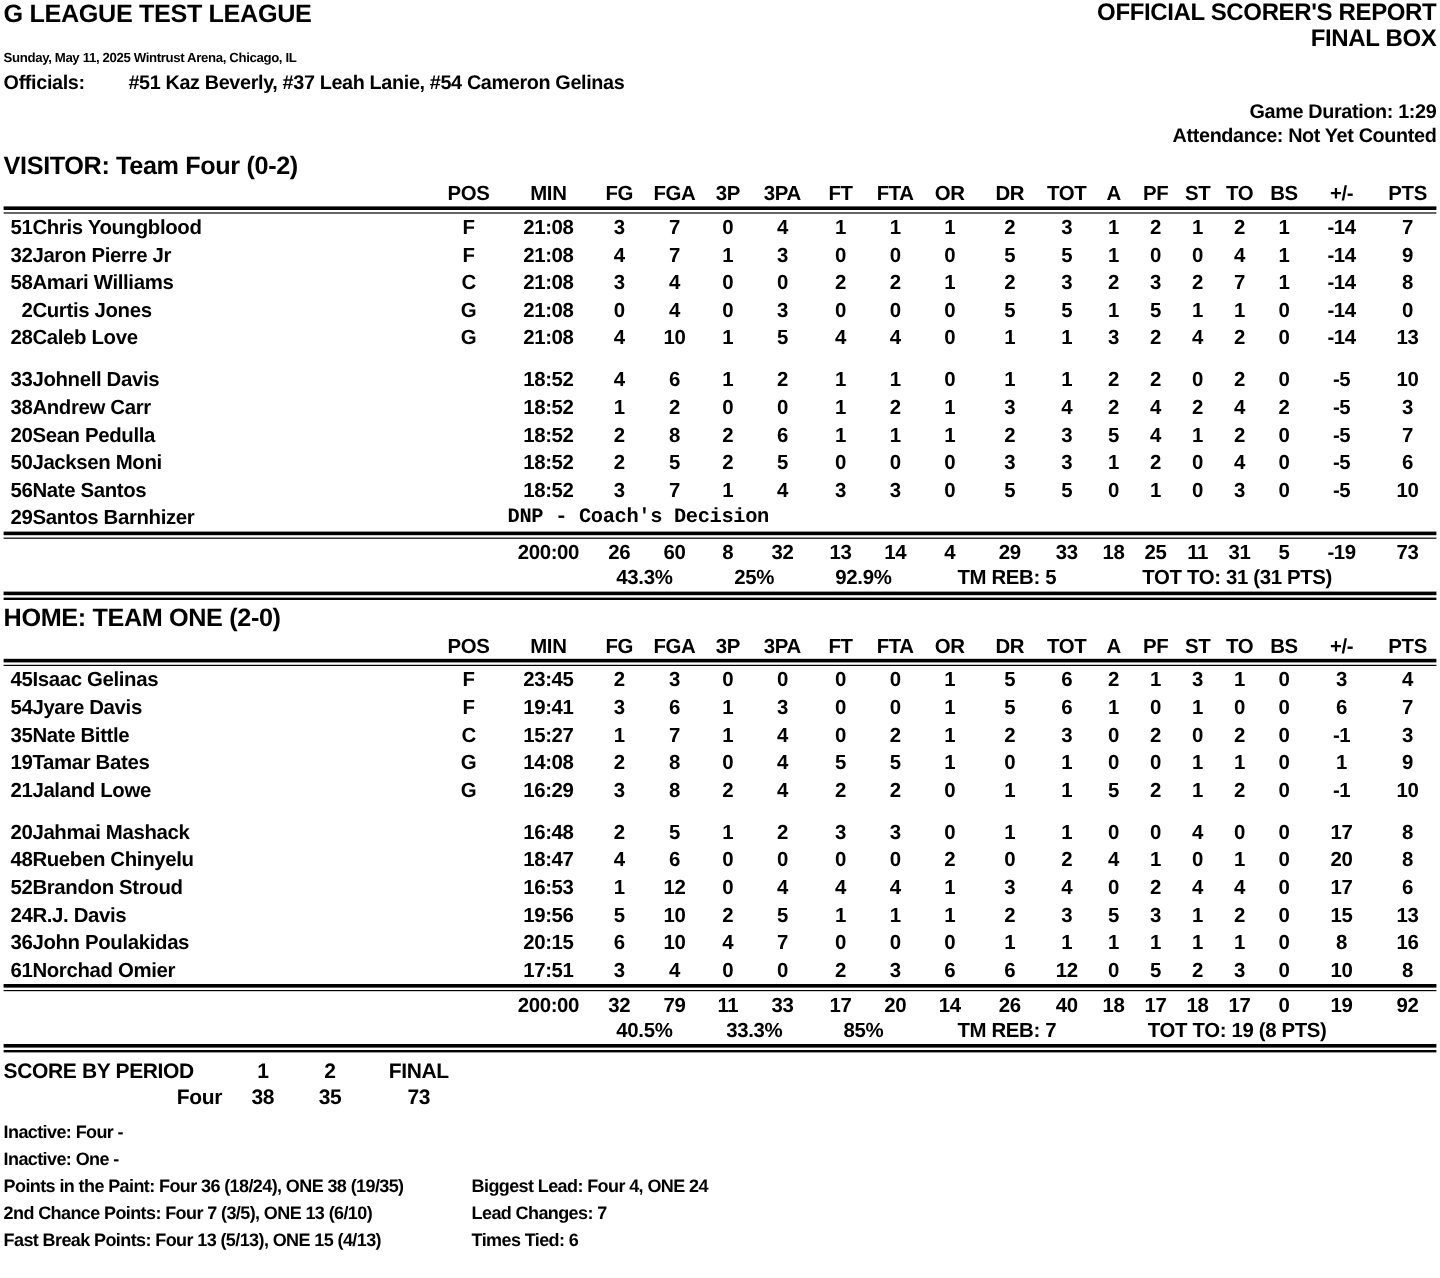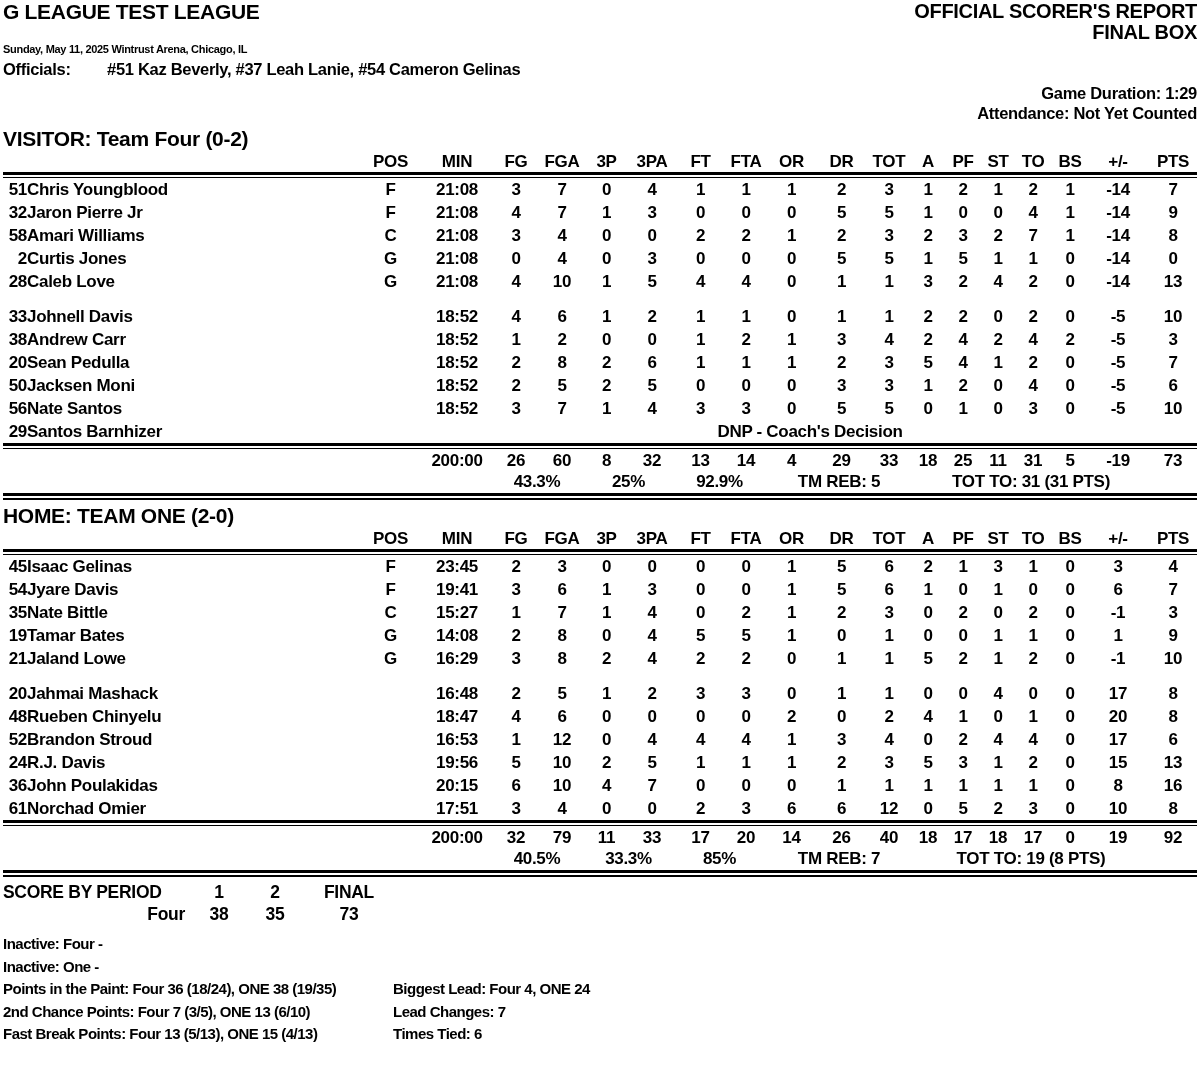--- a/index.html
+++ b/index.html
@@ -24,21 +24,21 @@
   table.box{width:1194px;border-collapse:collapse;table-layout:fixed;font-size:17px;}
   .box th,.box td{padding:0;margin:0;text-align:center;white-space:nowrap;height:23px;vertical-align:middle;}
   .box thead th{height:21px;}
   .box .name{text-align:left;}
   .jnum{display:inline-block;width:24px;text-align:right;margin-right:0;}
   tr.spacer td{height:12px;}
   tr.rulerow td{height:auto;}
   .rule1{border-top:3px solid #000;border-bottom:1px solid #000;height:2px;}
   .heavyrule{border-top:3px solid #000;border-bottom:2px solid #000;height:2px;margin:1px 0;}
   tr.pctrow td{height:20px;}
-  td.dnptxt{text-align:center;}
+  td.dnptxt{text-align:left;font-family:Liberation Mono, monospace;}
   
   table.scoretbl{border-collapse:collapse;font-size:17.5px;margin-top:4px;table-layout:fixed;}
   .scoretbl th,.scoretbl td{padding:0;height:22px;white-space:nowrap;text-align:center;}
   .scoretbl .sb-label{text-align:left;width:188px;}
   .scoretbl .sb-p{width:56px;}
   .scoretbl .sb-final{width:92px;}
   .scoretbl td.sb-team{text-align:right;padding-right:6px;}
   
   .notes{margin-top:8px;font-size:15px;line-height:22.5px;letter-spacing:-0.5px;}
   .note-line{display:grid;grid-template-columns:390px 1fr;}

